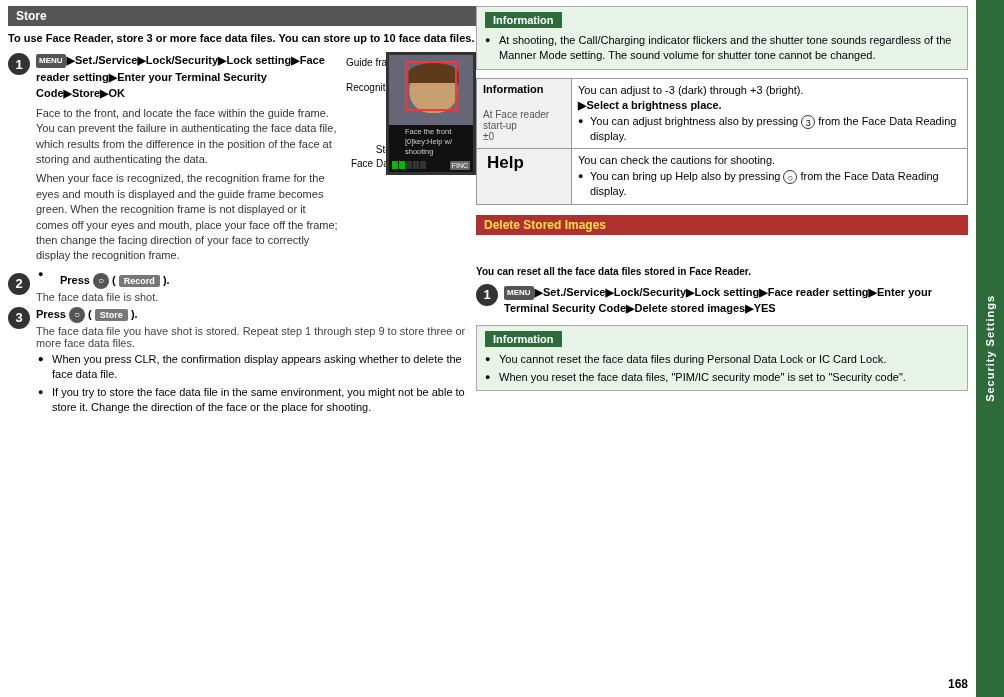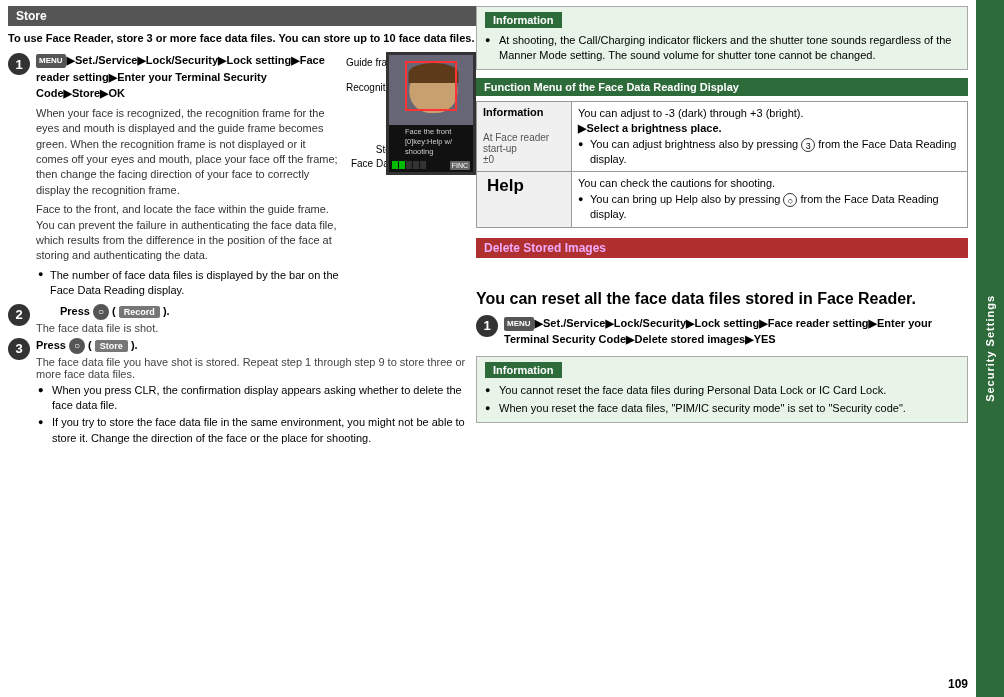--- a/index.html
+++ b/index.html
@@ -33,28 +33,27 @@
 
         <div style="display:flex; margin-bottom:5px;">
           <div style="width:22px; height:22px; background:#333; color:white; font-size:13px; font-weight:bold; display:flex; align-items:center; justify-content:center; border-radius:50%; flex-shrink:0; margin-right:6px; margin-top:1px;">1</div>
           <div style="flex:1;">
             <div style="display:flex; gap:6px; align-items:flex-start;">
               <div style="flex:1;">
                 <div style="font-size:11px; font-weight:bold; line-height:1.5; margin-bottom:4px;">
                   <span style="display:inline-block; background:#555; color:white; font-size:8px; padding:1px 3px; border-radius:2px; vertical-align:middle; margin-right:1px;">MENU</span><span>▶Set./Service▶Lock/Security▶Lock setting▶Face reader setting▶Enter your Terminal Security Code▶Store▶OK</span>
                 </div>
                 <div style="font-size:11px; line-height:1.4; margin-bottom:4px; color:#333;">
+                  <span>Face to the front, and locate the face within the guide frame. You can prevent the failure in authenticating the face data file, which results from the difference in the position of the face at storing and authenticating the data.</span>
+                </div>
+                <div style="font-size:11px; line-height:1.4; margin-bottom:4px; color:#333;">
                   <span>When your face is recognized, the recognition frame for the eyes and mouth is displayed and the guide frame becomes green. When the recognition frame is not displayed or it comes off your eyes and mouth, place your face off the frame; then change the facing direction of your face to correctly display the recognition frame.</span>
-                </div>
-                <div style="font-size:11px; line-height:1.4; margin-bottom:4px; color:#333;">
-                  <span>Face to the front, and locate the face within the guide frame. You can prevent the failure in authenticating the face data file, which results from the difference in the position of the face at storing and authenticating the data.</span>
                 </div>
                 <div style="font-size:11px; line-height:1.4; padding-left:14px; position:relative;">
                   <span style="position:absolute; left:2px; font-size:9px;">●</span>
-                  <span>The number of face data files is displayed by the bar on the Face Data Reading display.</span>
                 </div>
               </div>
 
               <div style="width:130px; flex-shrink:0;">
 
                 <div style="position:relative; height:90px;">
                   <div style="position:absolute; top:5px; left:0; font-size:10px; white-space:nowrap;">
                     <span>Guide frame</span>
                     <svg style="display:inline-block; vertical-align:middle;" width="30" height="8">
                         <line x1="0" y1="4" x2="30" y2="4" stroke="#333" stroke-width="1"></line>
@@ -160,23 +159,20 @@
         <div style="background:#e8f4e8; border:1px solid #aaa; padding:5px 8px; margin-bottom:8px;">
           <div style="background:#2d6b3a; color:white; font-size:11px; font-weight:bold; padding:2px 8px; margin-bottom:5px; display:inline-block;">
             <span>Information</span>
           </div>
           <div style="font-size:11px; line-height:1.4; padding-left:14px; position:relative;">
             <span style="position:absolute; left:0; font-size:9px; top:1px;">●</span>
             At shooting, the Call/Charging indicator flickers and the shutter tone sounds regardless of the Manner Mode setting. The sound volume for shutter tone cannot be changed.
           </div>
         </div>
 
-        <div style="background:#2d6b3a; color:white; font-size:11px; font-weight:bold; padding:3px 8px; margin-bottom:5px;">
-          <span>Function Menu of the Face Data Reading Display</span>
-        </div>
 
         <table style="width:100%; border-collapse:collapse; margin-bottom:10px;">
           <tbody>
               <tr>
             <td style="border:1px solid #999; padding:4px 6px; vertical-align:top; font-size:11px; font-weight:bold; width:95px; background:#f0f0f0;">
               <span>Information</span>
               <div style="font-size:10px; font-weight:normal; color:#555; margin-top:14px;">At Face reader<br>start-up<br>±0</div>
             </td>
             <td style="border:1px solid #999; padding:4px 6px; vertical-align:top; font-size:11px; line-height:1.4;">
               You can adjust to -3 (dark) through +3 (bright).<br>
@@ -199,24 +195,24 @@
                 <span style="position:absolute; left:0; font-size:9px; top:1px;">●</span>
                 You can bring up Help also by pressing 
                 <span style="display:inline-block; width:14px; height:14px; border-radius:50%; border:1px solid #333; text-align:center; line-height:14px; font-size:9px; vertical-align:middle;">○</span>
                 from the Face Data Reading display.
               </span>
             </td>
           </tr>
         </tbody>
           </table>
 
-        <div style="background:#b03030; color:#f0abfc; font-size:12px; font-weight:bold; padding:3px 8px; margin-bottom:5px;">
+        <div style="background:#b03030; color:#fde047; font-size:12px; font-weight:bold; padding:3px 8px; margin-bottom:5px;">
           <span>Delete Stored Images</span>
         </div>
-        <div style="font-size:16px; font-weight:bold; margin-bottom:5px; line-height:1.4;margin-top:30px;">
+        <div style="font-size:10px; font-weight:bold; margin-bottom:5px; line-height:1.4;margin-top:30px;">
           <span>You can reset all the face data files stored in Face Reader.</span>
         </div>
 
         <div style="display:flex; margin-bottom:8px; align-items:flex-start;">
           <div style="width:22px; height:22px; background:#333; color:white; font-size:13px; font-weight:bold; display:flex; align-items:center; justify-content:center; border-radius:50%; flex-shrink:0; margin-right:6px;">1</div>
           <div style="font-size:11px; font-weight:bold; line-height:1.5;">
             <span style="display:inline-block; background:#555; color:white; font-size:8px; padding:1px 3px; border-radius:2px; vertical-align:middle; margin-right:1px;">MENU</span><span>▶Set./Service▶Lock/Security▶Lock setting▶Face reader setting▶Enter your Terminal Security Code▶Delete stored images▶YES</span>
           </div>
         </div>
 
@@ -238,15 +234,15 @@
     </div>
   </div>
 
   <div style="width:28px; background:#2d6b3a; display:flex; align-items:center; justify-content:center;">
     <div style="color:white; font-size:11px; font-weight:bold; writing-mode:vertical-rl; transform:rotate(180deg); white-space:nowrap; letter-spacing:1px;">
       <span>Security Settings</span>
     </div>
   </div>
 
   <div style="position:absolute; bottom:6px; right:36px; font-size:12px; font-weight:bold;">
-    <span>109</span>
+    <span>168</span>
   </div>
 </div>
 
 </body></html>

